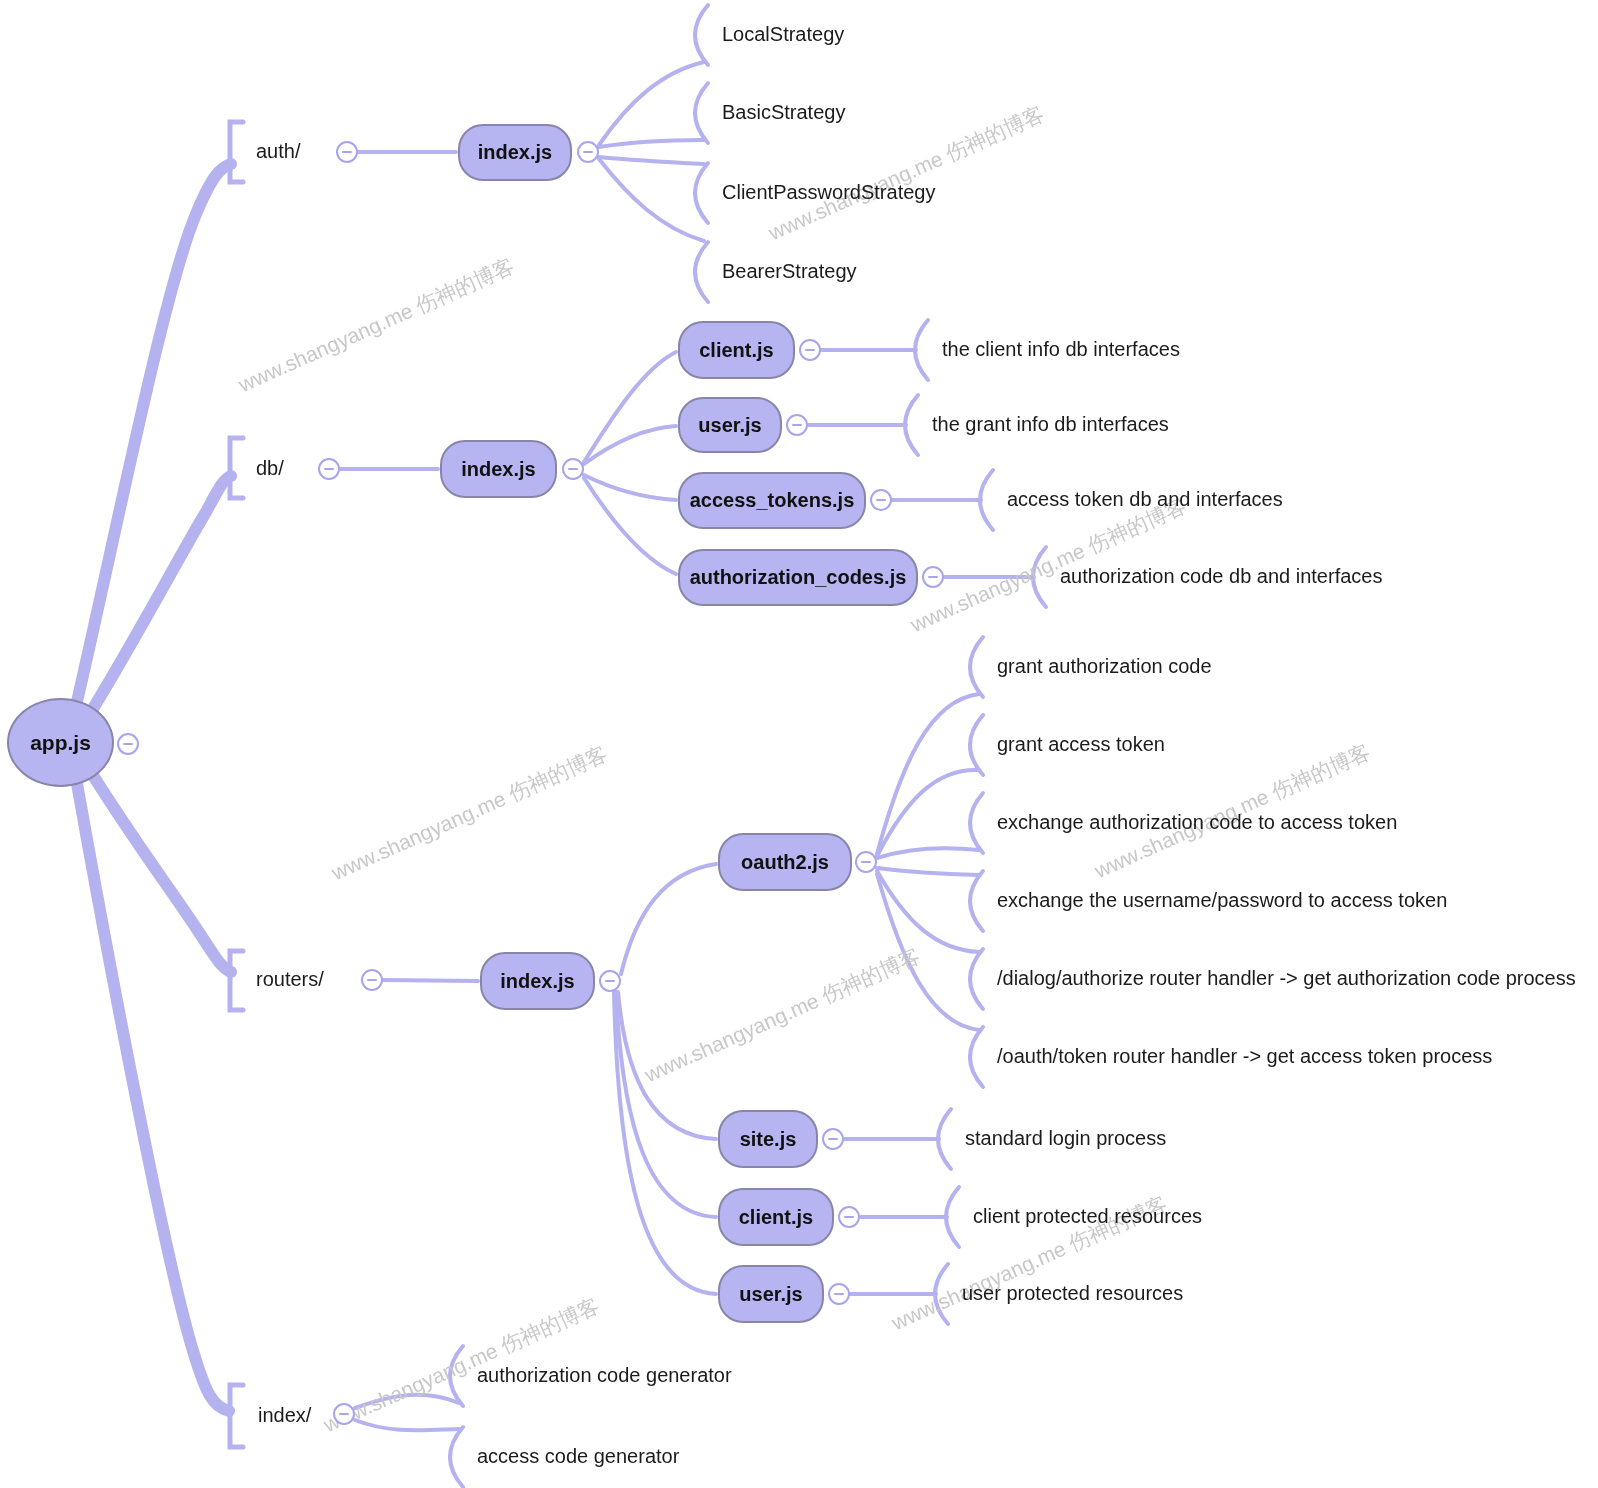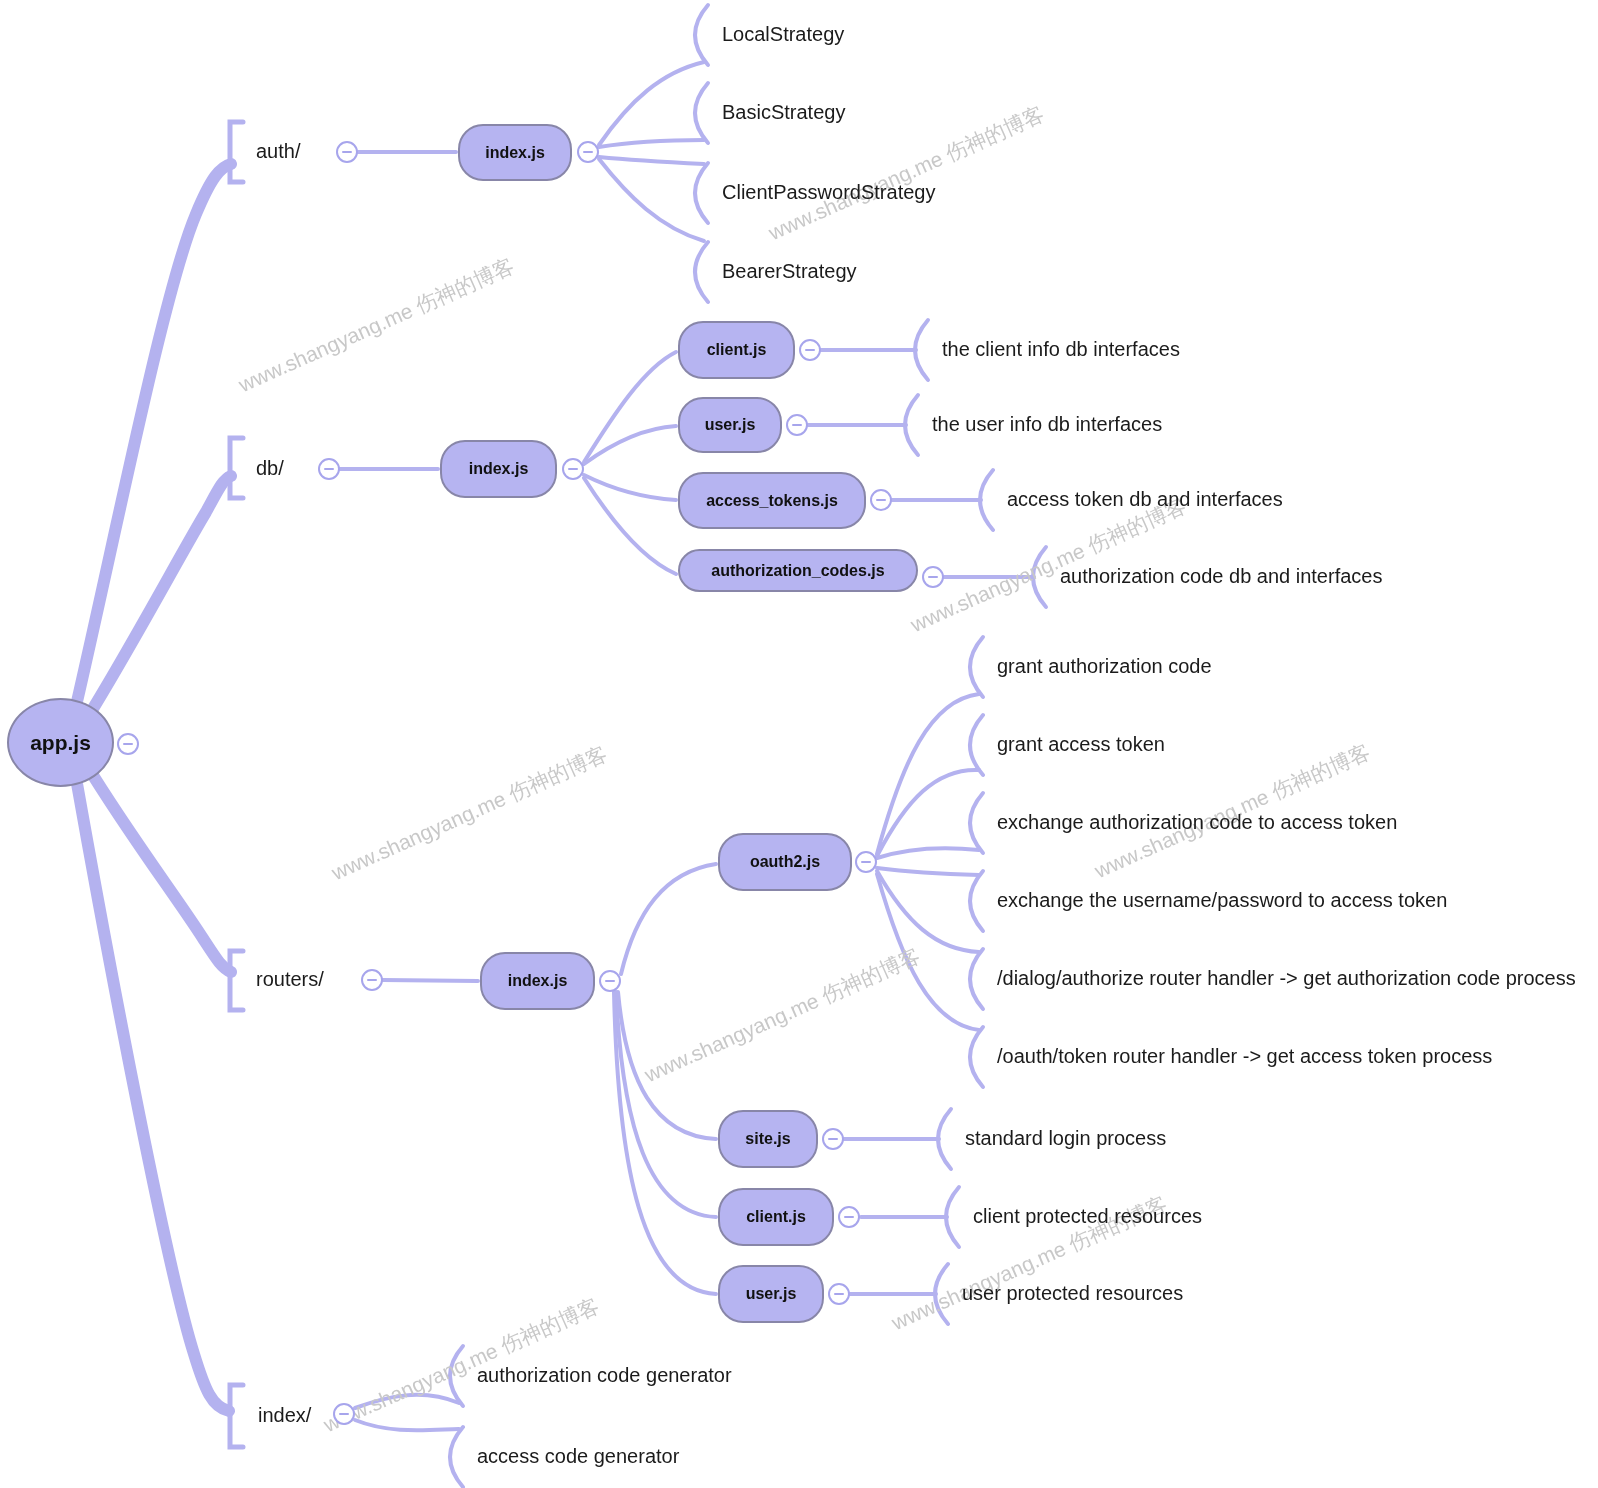--- a/index.html
+++ b/index.html
@@ -1,21 +1,21 @@
 <!DOCTYPE html>
 <html><head>
 <meta charset="utf-8">
 <style>
   html,body{margin:0;padding:0;background:#ffffff;}
   #canvas{position:relative;width:1598px;height:1488px;overflow:hidden;
           font-family:"Liberation Sans","DejaVu Sans",sans-serif;color:#1b1b1b;}
   #wires{position:absolute;left:0;top:0;}
   .node{position:absolute;display:flex;align-items:center;justify-content:center;
         background:#b6b4f1;border:2px solid #8886a8;border-radius:25px;
-        font-weight:bold;font-size:16px;color:#111;box-sizing:border-box;}
+        font-weight:bold;font-size:20px;color:#111;box-sizing:border-box;}
   .root{border-radius:50%;font-size:21px;}
   .leaf{position:absolute;white-space:nowrap;font-size:20px;transform:translateY(-54%);}
   .folder{position:absolute;white-space:nowrap;font-size:20px;transform:translateY(-54%);}
   .minus{position:absolute;width:22px;height:22px;border:2.5px solid #a7a5ec;border-radius:50%;
          background:#ffffff;box-sizing:border-box;transform:translate(-50%,-50%);}
   .dash{position:absolute;left:4px;right:4px;top:50%;height:2.5px;margin-top:-1.25px;
         background:#a7a5ec;border-radius:2px;}
   .wm{position:absolute;white-space:nowrap;font-size:21px;color:#c8c8c8;
       transform:rotate(-24deg);transform-origin:left center;}
 </style>
@@ -134,29 +134,29 @@
   <div class="node" style="left:678px;top:321px;width:117px;height:58px">client.js</div>
   <div class="minus" style="left:810px;top:350px">
       <span class="dash"></span>
     </div>
   <div class="leaf" style="left:942px;top:350px">the client info db interfaces</div>
 
   <div class="node" style="left:678px;top:397px;width:104px;height:56px">user.js</div>
   <div class="minus" style="left:797px;top:425px">
       <span class="dash"></span>
     </div>
-  <div class="leaf" style="left:932px;top:425px">the user info db interfaces</div>
+  <div class="leaf" style="left:932px;top:425px">the grant info db interfaces</div>
 
   <div class="node" style="left:678px;top:472px;width:188px;height:57px">access_tokens.js</div>
   <div class="minus" style="left:881px;top:500px">
       <span class="dash"></span>
     </div>
   <div class="leaf" style="left:1007px;top:500px">access token db and interfaces</div>
 
-  <div class="node" style="left:678px;top:549px;width:240px;height:43px">authorization_codes.js</div>
+  <div class="node" style="left:678px;top:549px;width:240px;height:57px">authorization_codes.js</div>
   <div class="minus" style="left:933px;top:577px">
       <span class="dash"></span>
     </div>
   <div class="leaf" style="left:1060px;top:577px">authorization code db and interfaces</div>
 
   <div class="folder" style="left:256px;top:980px">routers/</div>
   <div class="minus" style="left:372px;top:980px">
       <span class="dash"></span>
     </div>
   <div class="node" style="left:480px;top:952px;width:115px;height:58px">index.js</div>

